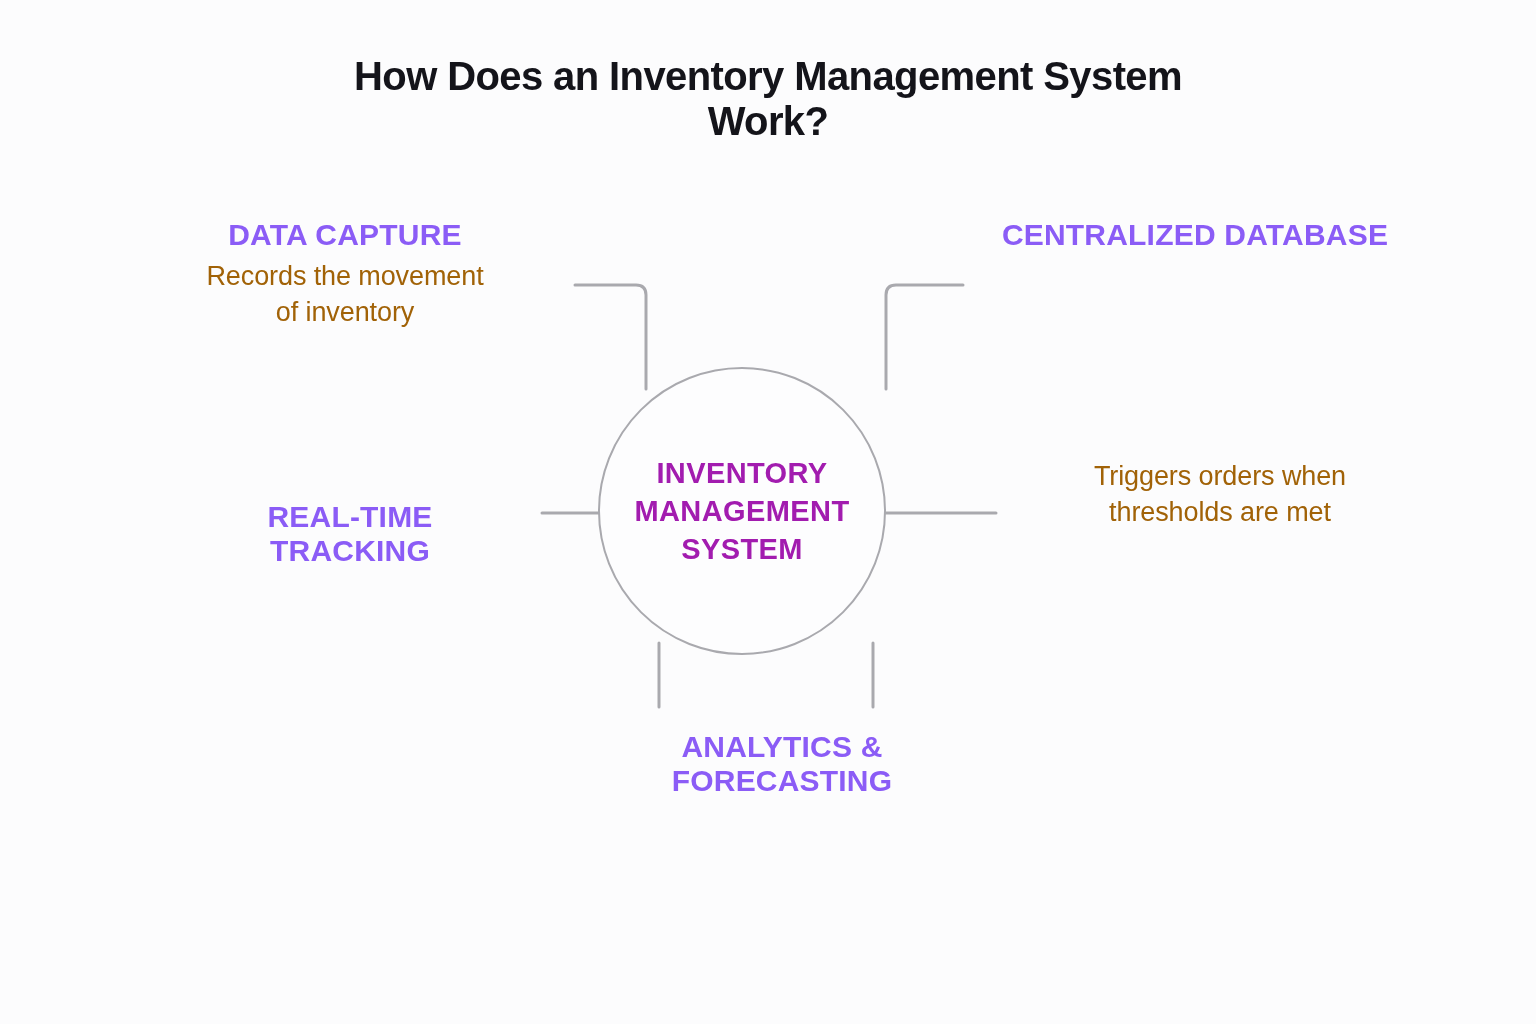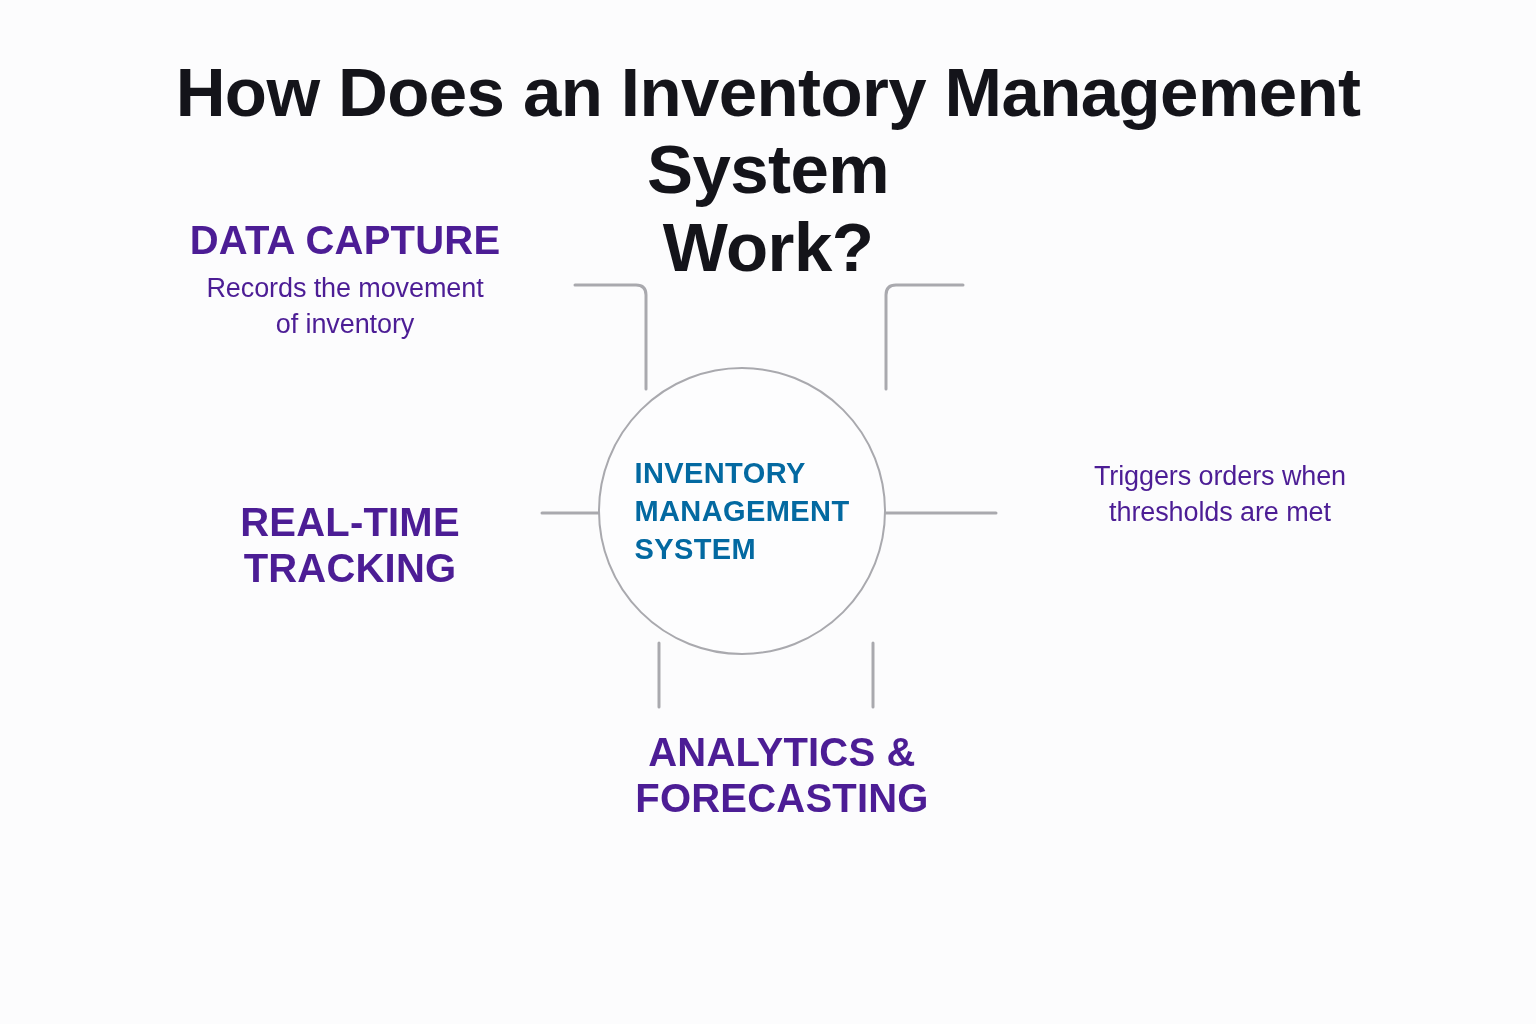--- a/index.html
+++ b/index.html
@@ -22,21 +22,21 @@
   }
 
   
   .page-title {
     position: absolute;
     left: 118px;
     top: 54px;
     width: 1300px;
     text-align: center;
     font-family: "Liberation Sans", sans-serif;
-    font-size: 69px;
+    font-size: 40px;
     font-weight: 600;
     line-height: 1.12;
     letter-spacing: -0.6px;
     color: #14141a;
     white-space: pre-line;
   }
 
   
   #connectors {
     position: absolute;
@@ -56,48 +56,48 @@
     height: 288px;
     border-radius: 50%;
     border: 2.5px solid #a9a9ae;
     background: #fdfdfe;
     display: flex;
     align-items: center;
     justify-content: center;
     box-sizing: border-box;
   }
   .center-label {
-    text-align: left;
+    text-align: center;
     font-size: 29px;
     font-weight: 700;
     line-height: 1.32;
     letter-spacing: 0.4px;
-    color: #0369a1;
+    color: #a21caf;
     white-space: pre-line;
   }
 
   
   .node {
     position: absolute;
   }
   .node-title {
-    font-size: 40px;
+    font-size: 30px;
     font-weight: 700;
     line-height: 1.14;
     letter-spacing: 0.2px;
-    color: #4c1d95;
+    color: #8b5cf6;
     margin: 0 0 6px 0;
     white-space: pre-line;
   }
   .node-desc {
     font-size: 27px;
     font-weight: 400;
     line-height: 1.34;
     letter-spacing: -0.1px;
-    color: #4c1d95;
+    color: #a16207;
     margin: 0;
     white-space: pre-line;
   }
 
   .align-center { text-align: center; }
 
   
   .node-data-capture      { left: 130px;  top: 218px; width: 430px; }
   .node-central-db        { left: 970px;  top: 218px; width: 450px; }
   .node-realtime          { left: 150px;  top: 458px; width: 400px; margin-top: 42px; }
@@ -135,20 +135,21 @@
 SYSTEM</div>
   </div>
 
   <div class="node node-data-capture align-center">
     <p class="node-title">DATA CAPTURE</p>
     <p class="node-desc">Records the movement
 of inventory</p>
   </div>
 
   <div class="node node-central-db align-center">
+    <p class="node-title">CENTRALIZED DATABASE</p>
   </div>
 
   <div class="node node-realtime align-center">
     <p class="node-title">REAL-TIME
 TRACKING</p>
   </div>
 
   <div class="node node-automated align-center">
     <p class="node-desc">Triggers orders when
 thresholds are met</p>

